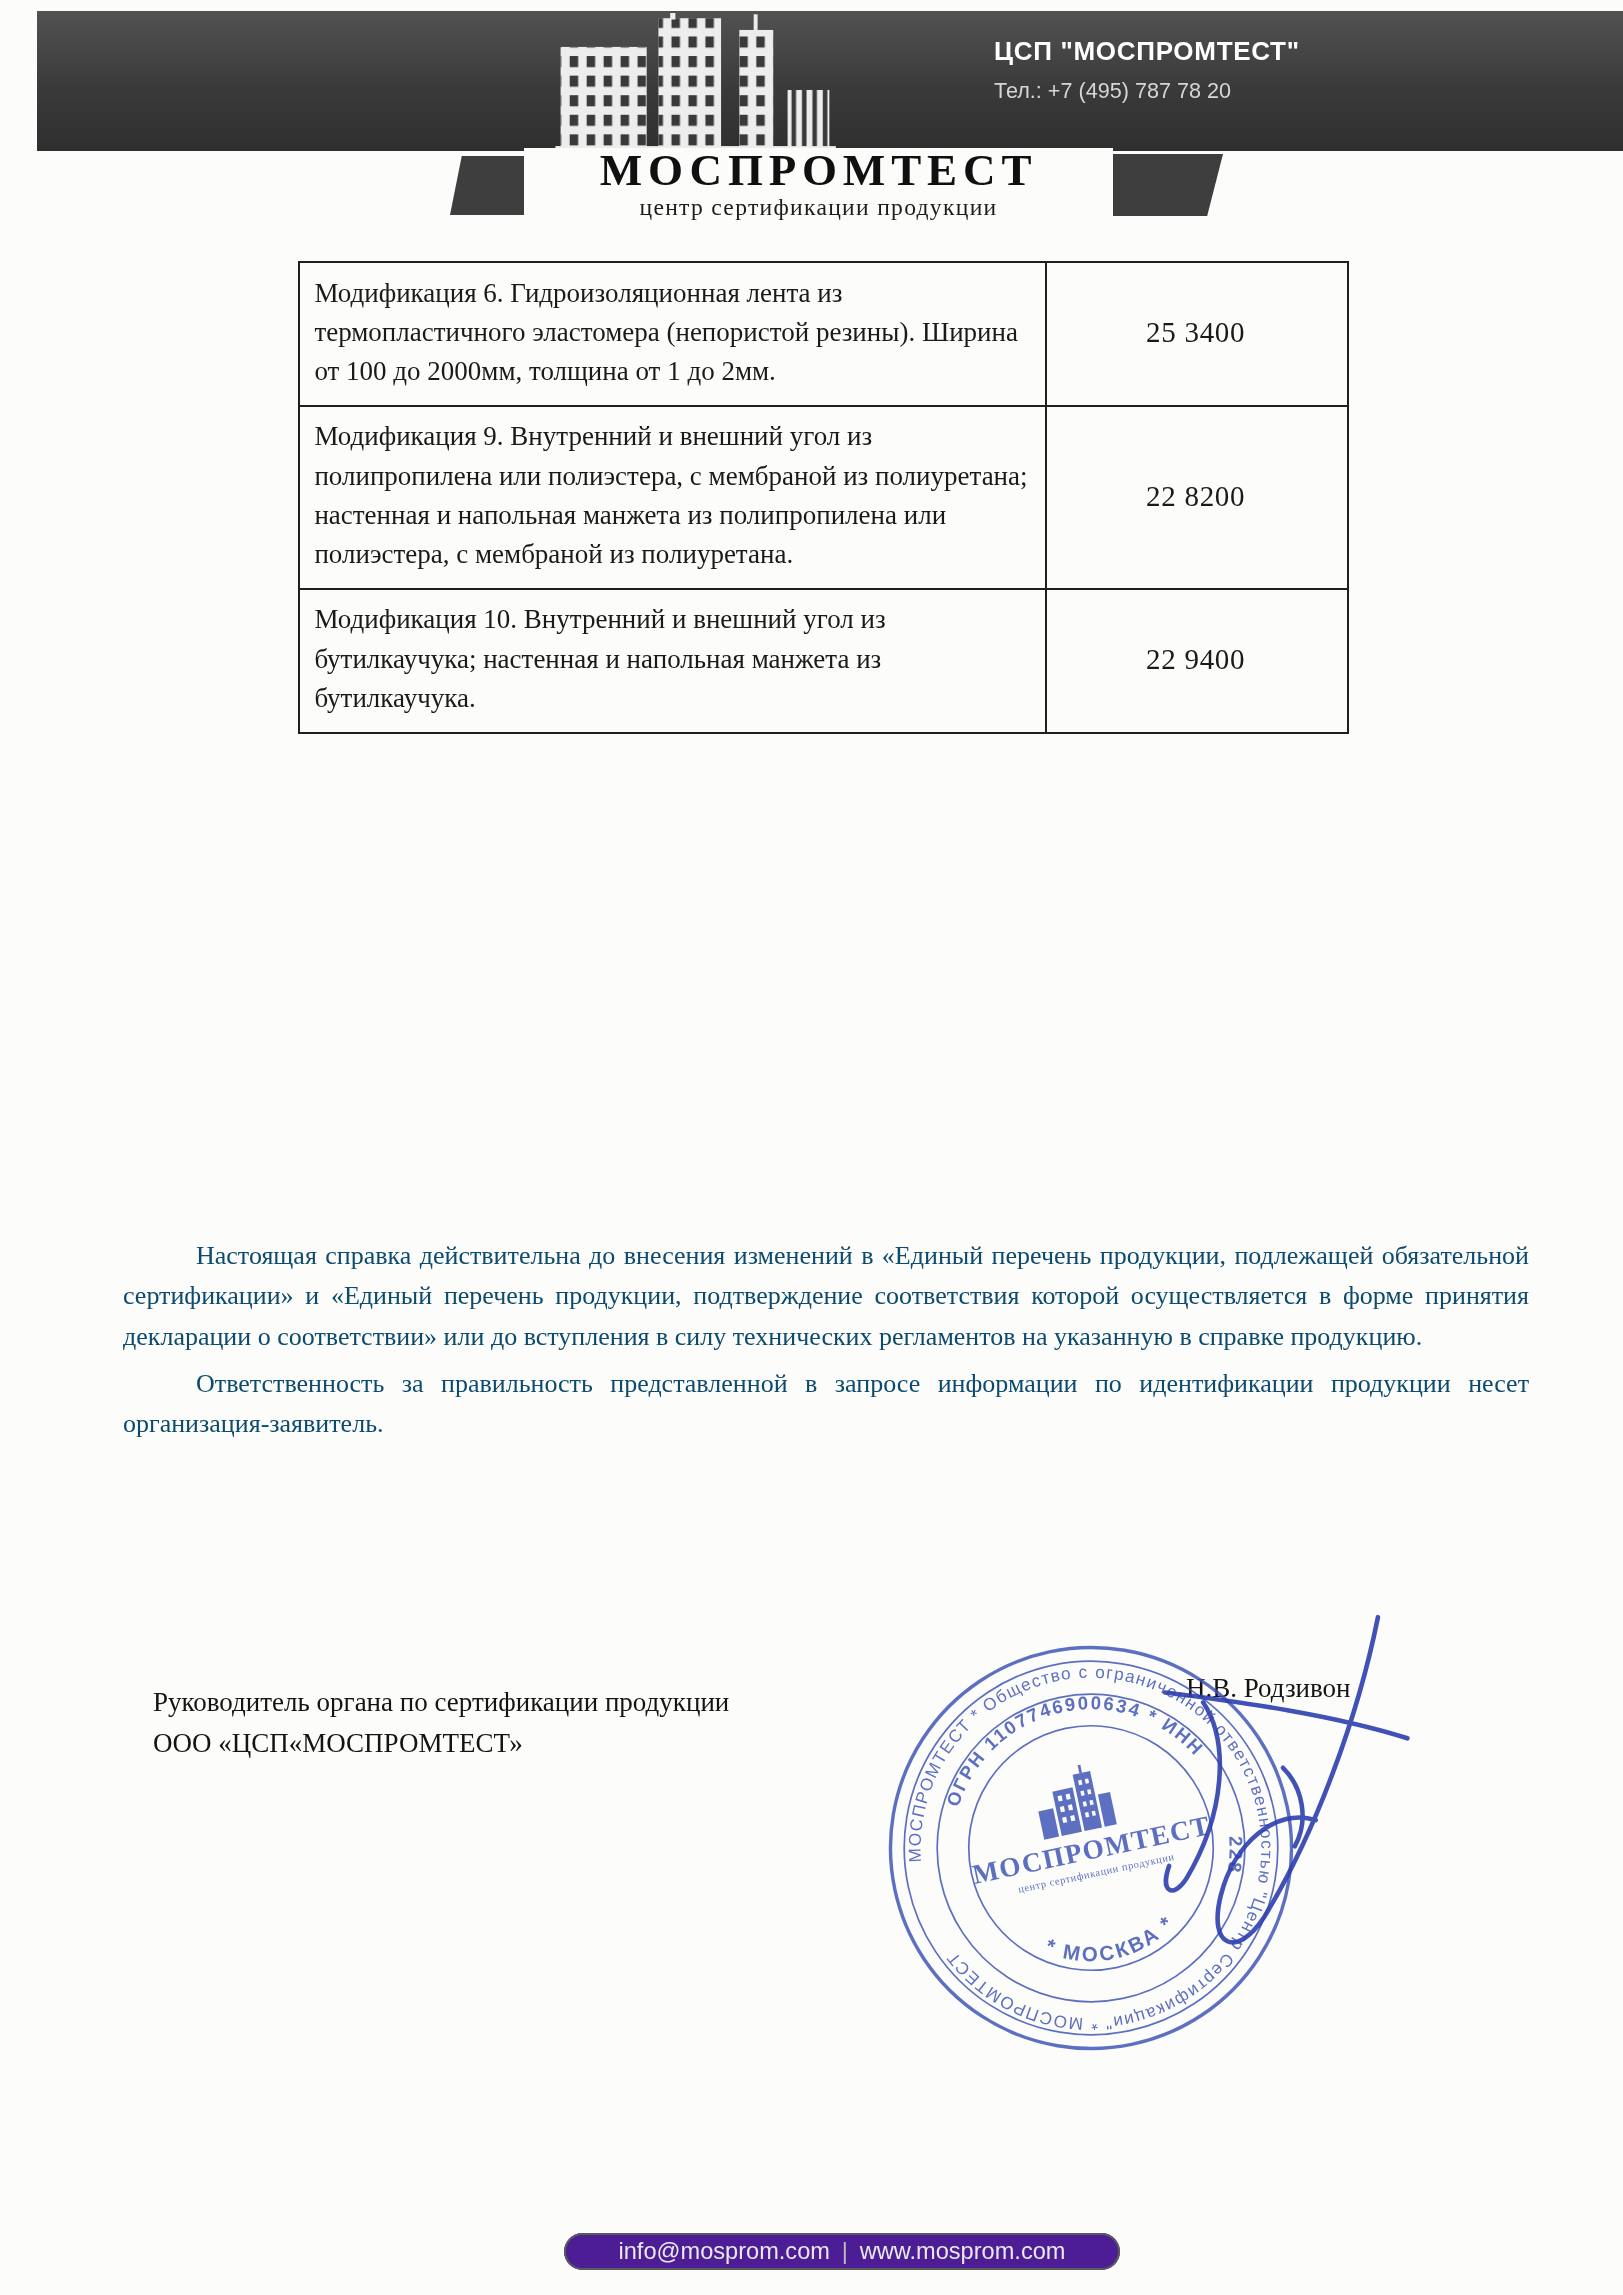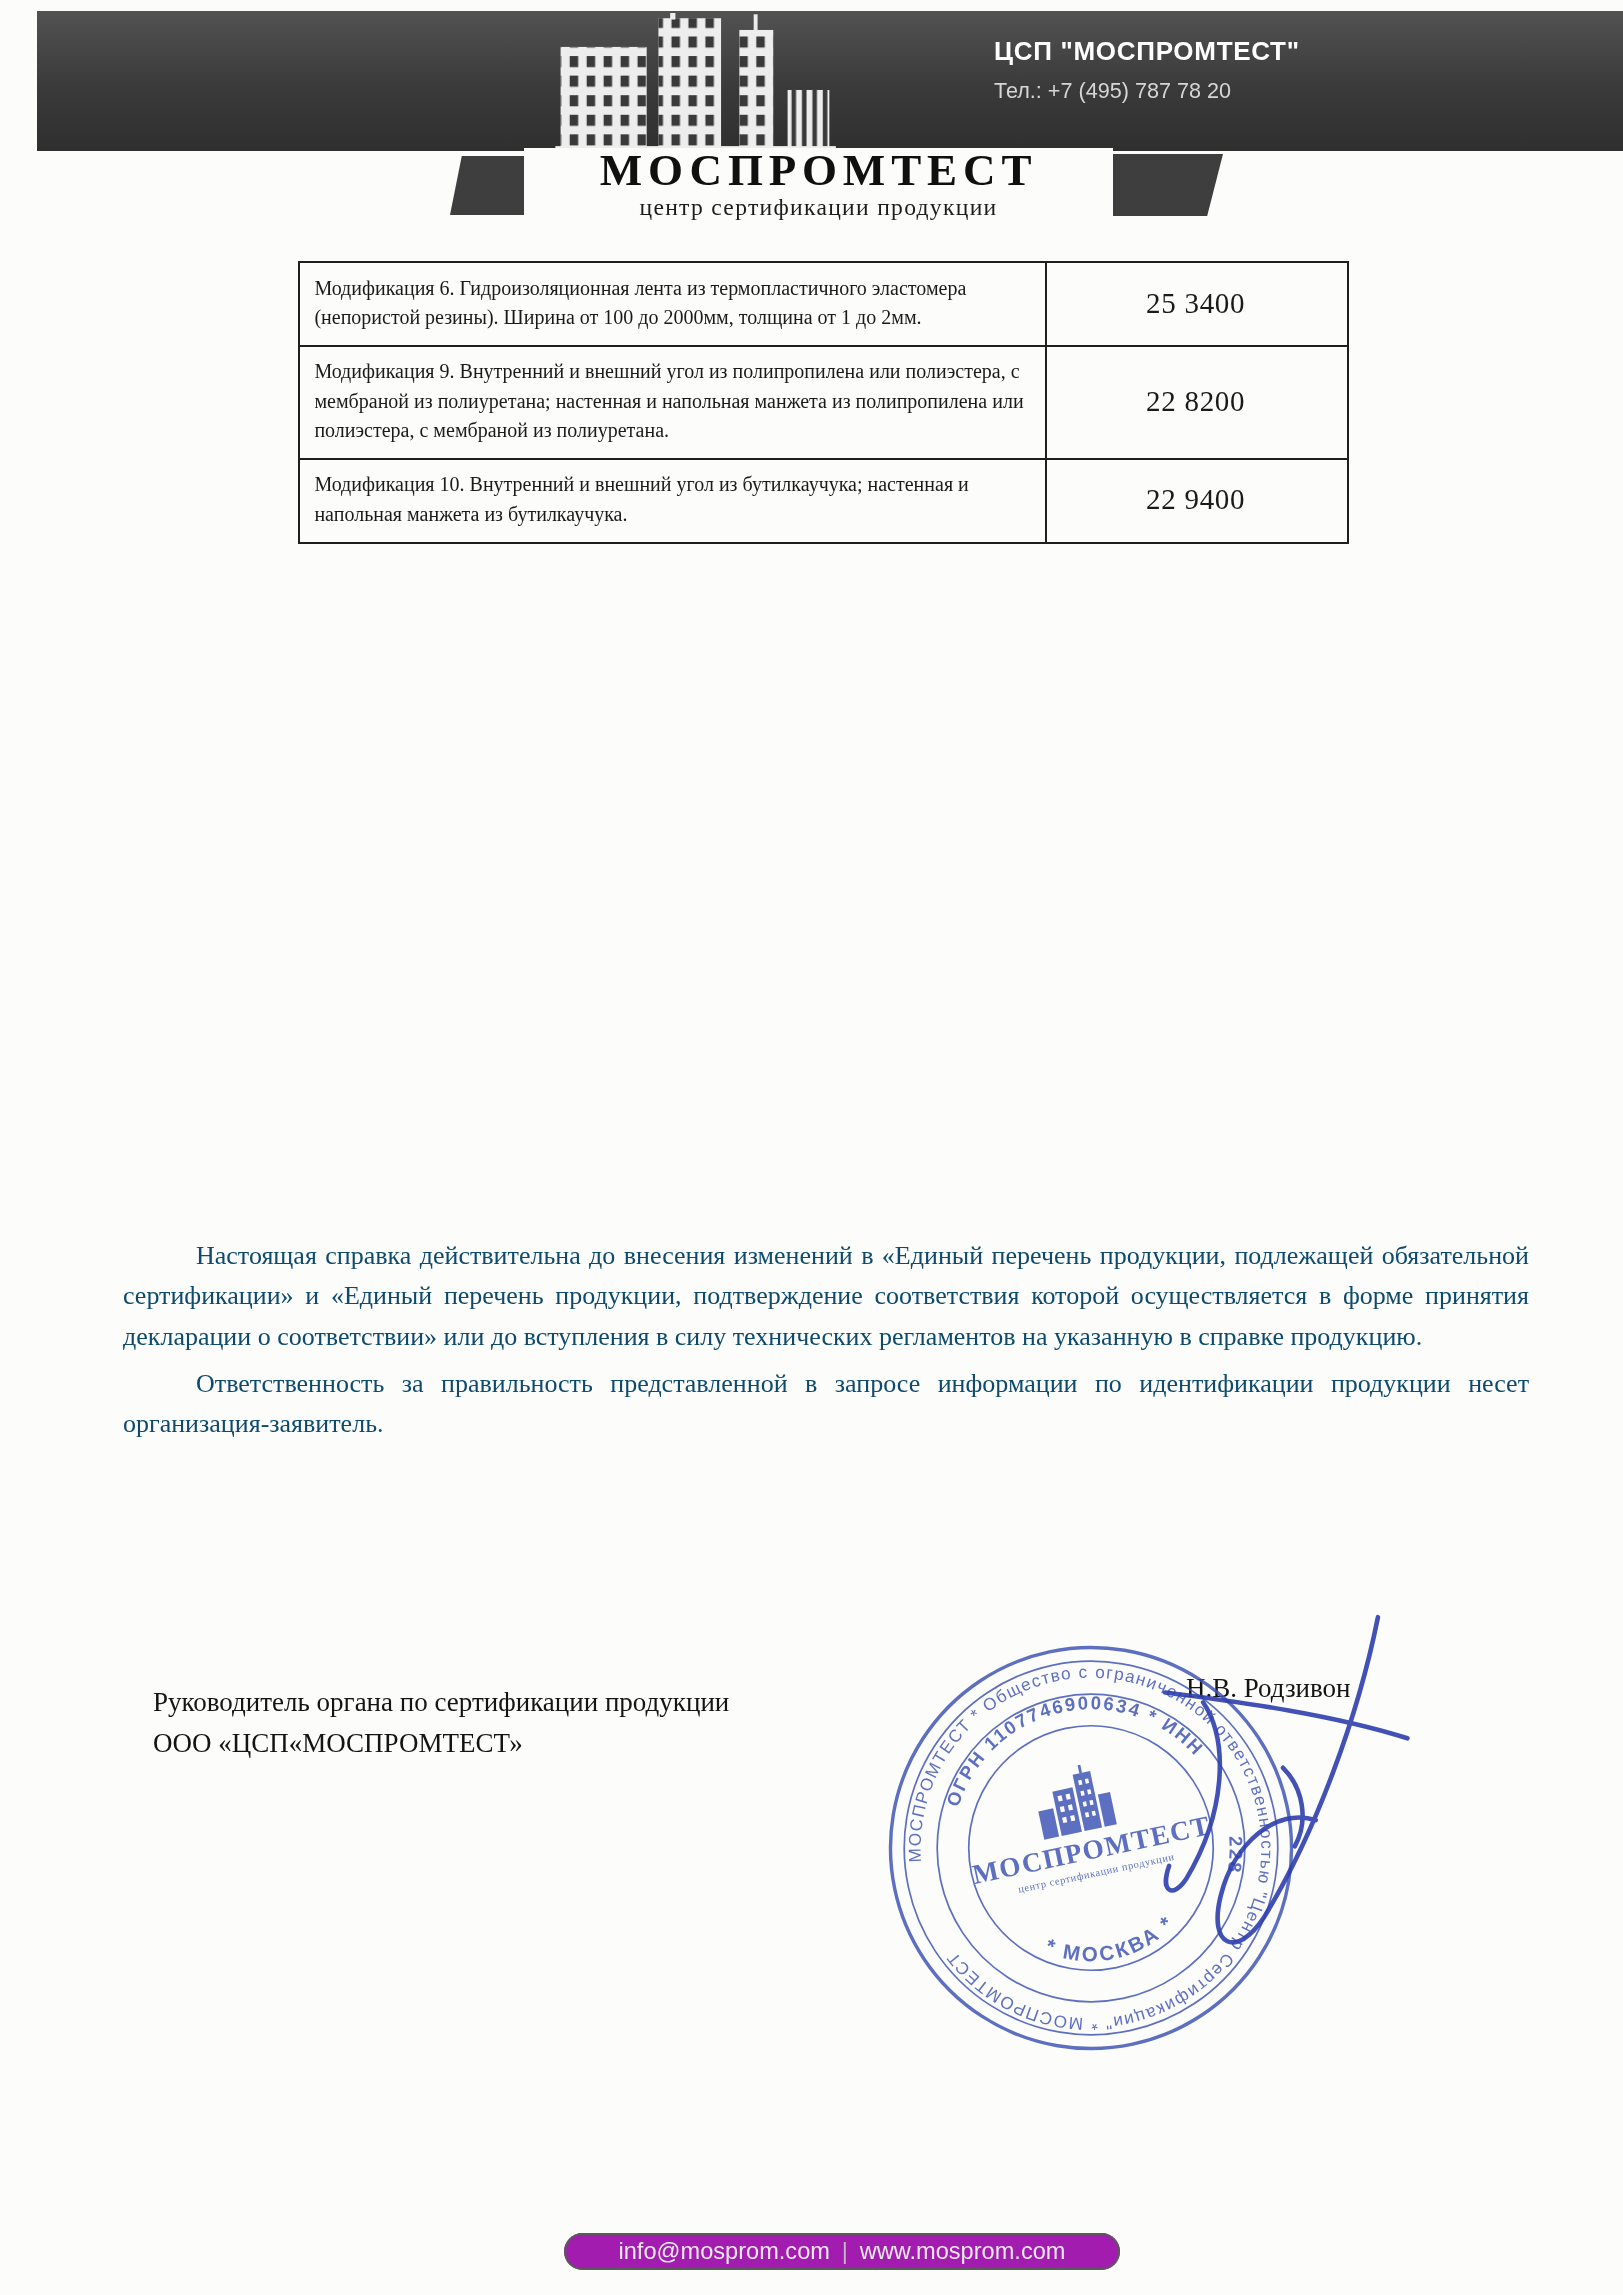--- a/index.html
+++ b/index.html
@@ -84,21 +84,21 @@
 
   
   .price-table {
     position: absolute;
     left: 298px; top: 261px;
     width: 1051px;
     border-collapse: collapse;
   }
   .price-table td {
     border: 2.6px solid #1f1f1f;
-    font-size: 20px;
+    font-size: 27px;
     line-height: 1.46;
     padding: 10.5px 17px 13px 14.4px;
     vertical-align: top;
   }
   .price-table td.code {
     width: 302px;
     text-align: center;
     vertical-align: middle;
     font-size: 29px;
     letter-spacing: 0.7px;
@@ -145,21 +145,21 @@
     left: 1080px; top: 1591px;
     width: 406px; height: 419px;
     opacity: 0.9;
   }
 
   
   .footer-pill {
     position: absolute;
     left: 564px; top: 2233px;
     width: 556px; height: 37px;
-    background: #a21caf;
+    background: #4c1d95;
     border-radius: 19.6px;
     display: flex;
     align-items: center;
     justify-content: center;
     gap: 11.8px;
     font-family: "Liberation Sans", sans-serif;
     font-size: 23.6px;
     color: #e9e9e9;
     box-shadow: inset 0 0 0 2px #5a5a5a;
   }

